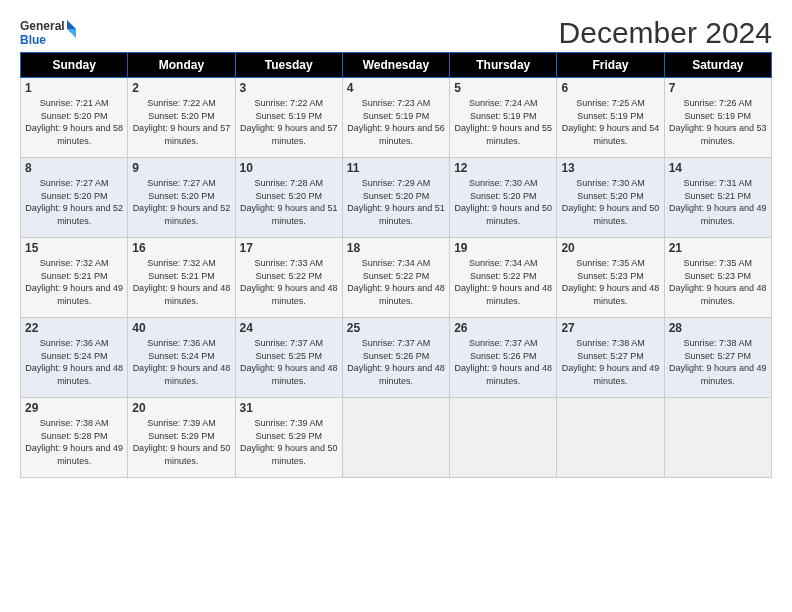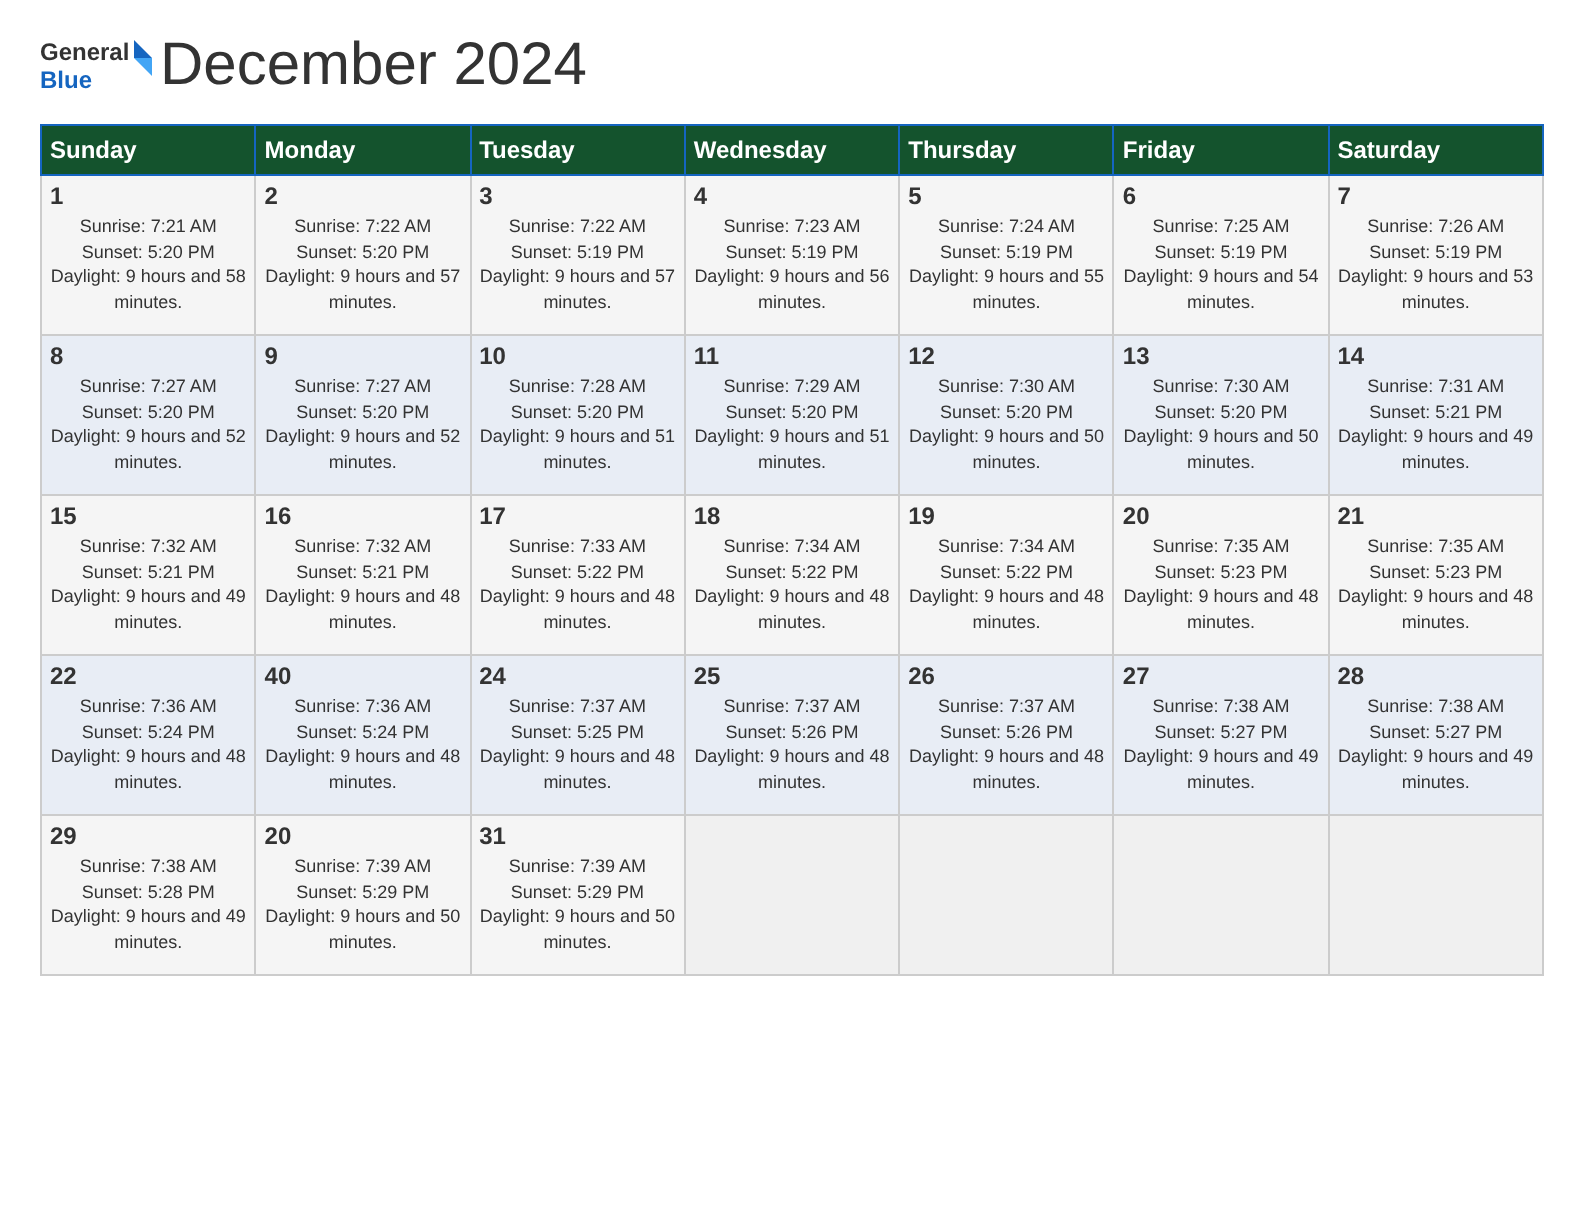--- a/index.html
+++ b/index.html
@@ -10,22 +10,22 @@
       background: #fff;
       overflow: hidden;
     }
     .page {
       width: 792px;
       height: 612px;
       padding: 16px 20px 10px 20px;
     }
     .header {
       display: flex;
+      justify-content: space-between;
       align-items: flex-start;
-      margin-bottom: 10px;
     }
     .logo {
       display: flex;
       align-items: center;
       gap: 4px;
     }
     .title-block {
       text-align: right;
     }
     .main-title {
@@ -36,26 +36,26 @@
     .subtitle {
       font-size: 14px;
       color: #555;
     }
     table {
       width: 100%;
       border-collapse: collapse;
       table-layout: fixed;
     }
     thead th {
-      background-color: #14532d;
+      background-color: #000000;
       color: #fff;
       font-size: 12px;
       font-weight: bold;
       padding: 5px 4px;
-      text-align: left;
+      text-align: center;
       border: 1px solid #1565c0;
     }
     tbody td {
       border: 1px solid #ccc;
       vertical-align: top;
       padding: 3px 4px;
       font-size: 9.5px;
       color: #333;
       height: 80px;
     }

